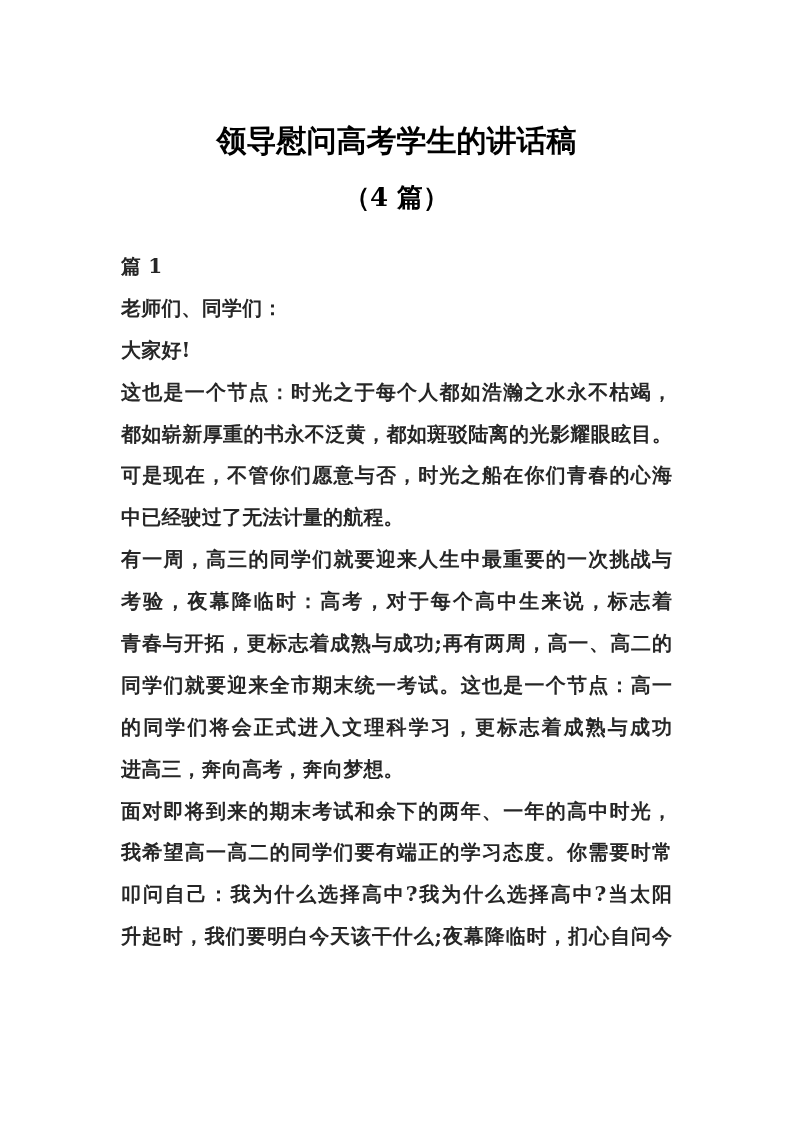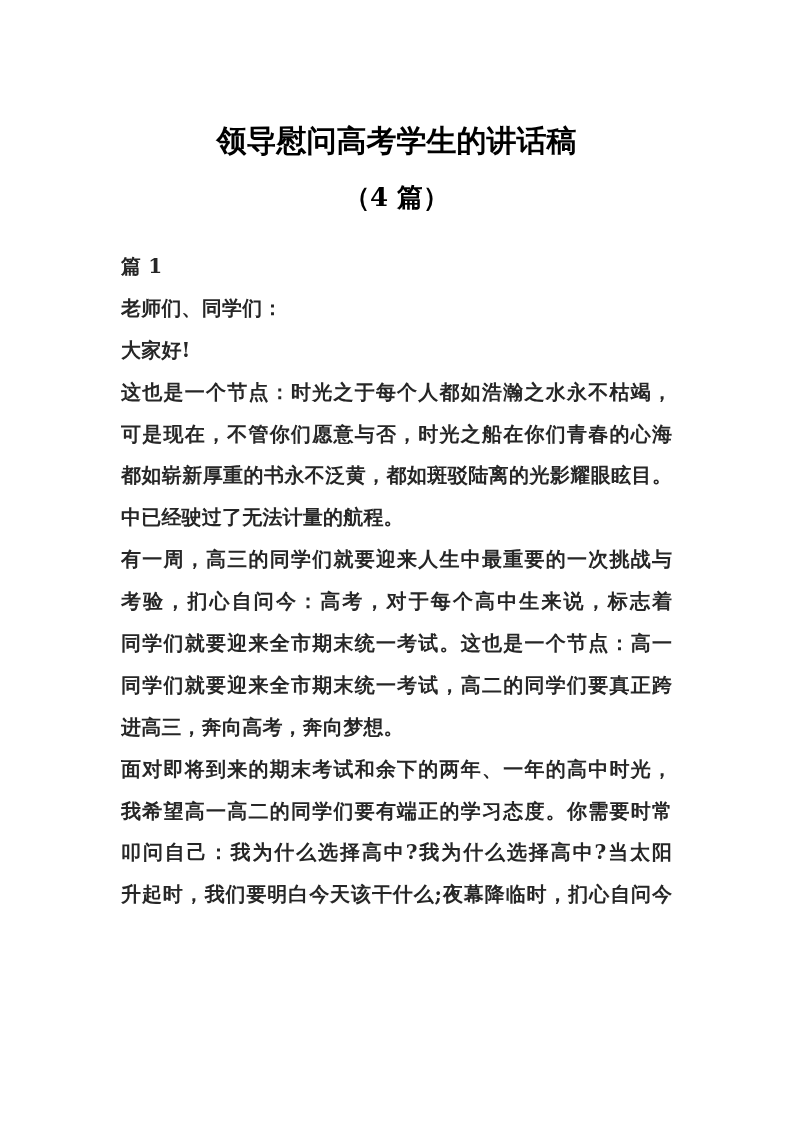--- a/index.html
+++ b/index.html
@@ -60,26 +60,27 @@
 <body style="background: rgb(255, 255, 255);">
 
 <div class="page">
   <h1 class="doc-title" style="color: rgb(0, 0, 0);">领导慰问高考学生的讲话稿</h1>
   <h2 class="doc-subtitle" style="color: rgb(0, 0, 0); margin-top: 20px;">（4 篇）</h2>
   <div class="doc-body" style="color: rgb(38, 38, 38);">
       <div class="text-line">篇 1</div>
       <div class="text-line">老师们、同学们：</div>
       <div class="text-line">大家好!</div>
       <div class="text-line fill">这也是一个节点：时光之于每个人都如浩瀚之水永不枯竭，</div>
+      <div class="text-line fill">都如崭新厚重的书永不泛黄，都如斑驳陆离的光影耀眼眩目。</div>
       <div class="text-line fill">可是现在，不管你们愿意与否，时光之船在你们青春的心海</div>
-      <div class="text-line fill">都如崭新厚重的书永不泛黄，都如斑驳陆离的光影耀眼眩目。</div>
       <div class="text-line">中已经驶过了无法计量的航程。</div>
       <div class="text-line fill">有一周，高三的同学们就要迎来人生中最重要的一次挑战与</div>
-      <div class="text-line fill">考验，扪心自问今：高考，对于每个高中生来说，标志着</div>
+      <div class="text-line fill">考验，夜幕降临时：高考，对于每个高中生来说，标志着</div>
+      <div class="text-line fill">青春与开拓，更标志着成熟与成功;再有两周，高一、高二的</div>
       <div class="text-line fill">同学们就要迎来全市期末统一考试。这也是一个节点：高一</div>
-      <div class="text-line fill">同学们就要迎来全市期末统一考试，高二的同学们要真正跨</div>
+      <div class="text-line fill">的同学们将会正式进入文理科学习，更标志着成熟与成功</div>
       <div class="text-line">进高三，奔向高考，奔向梦想。</div>
       <div class="text-line fill">面对即将到来的期末考试和余下的两年、一年的高中时光，</div>
       <div class="text-line fill">我希望高一高二的同学们要有端正的学习态度。你需要时常</div>
       <div class="text-line fill">叩问自己：我为什么选择高中?我为什么选择高中?当太阳</div>
       <div class="text-line fill">升起时，我们要明白今天该干什么;夜幕降临时，扪心自问今</div>
     </div>
 </div>
 
 </body></html>

